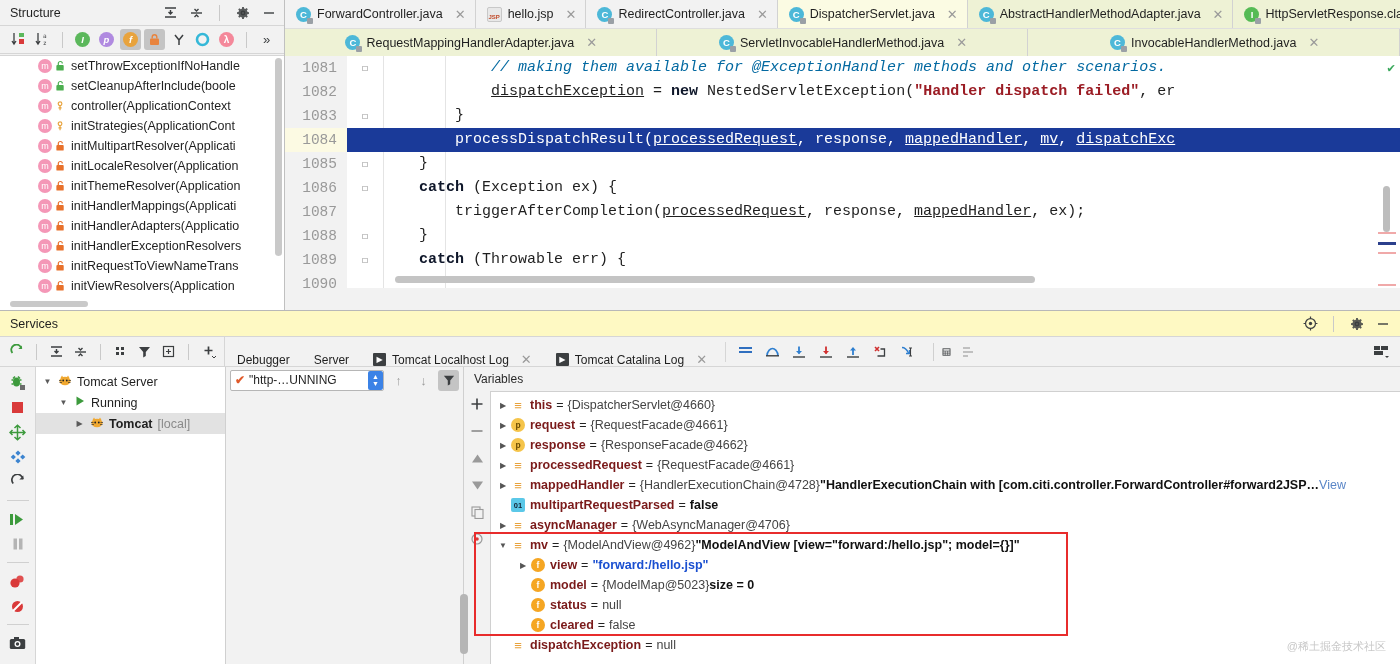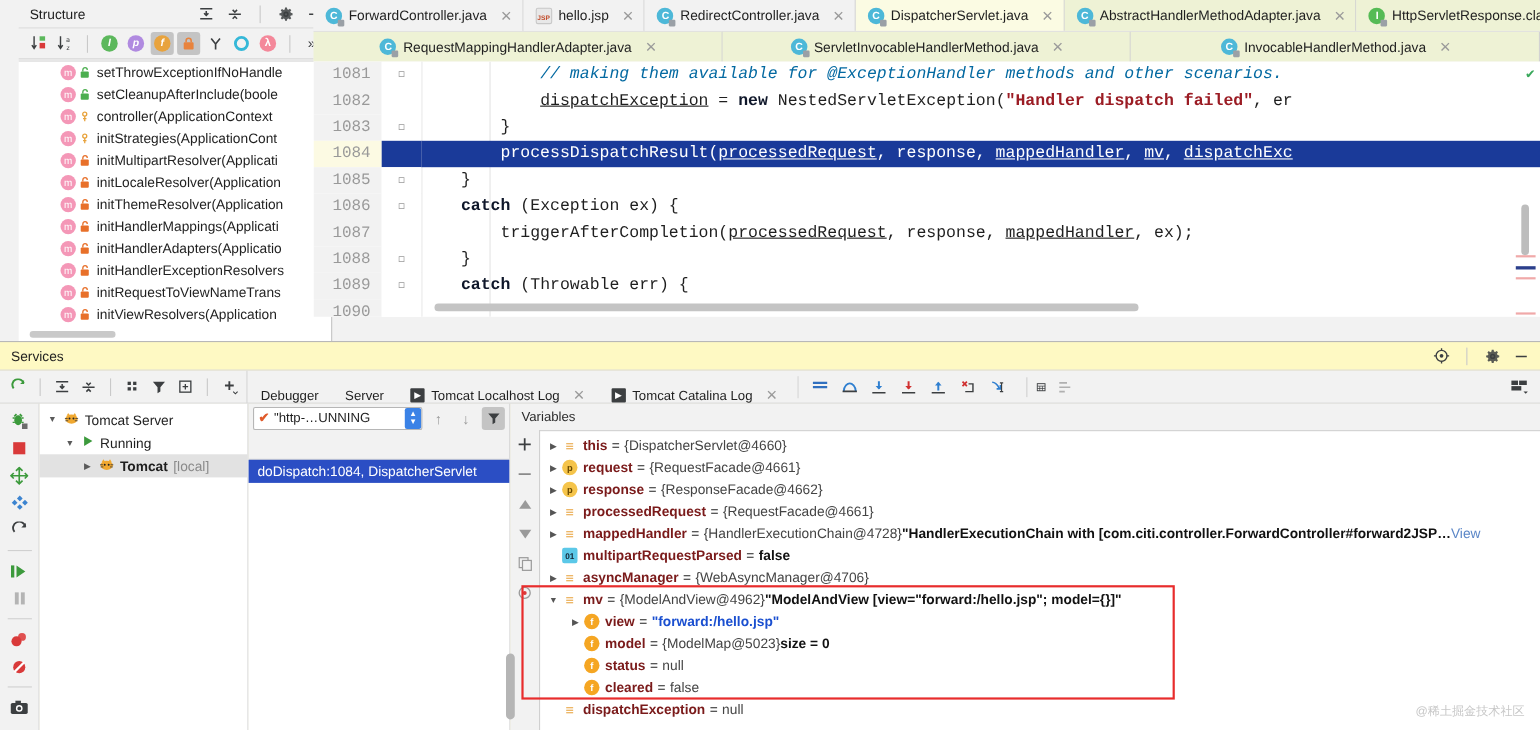--- a/index.html
+++ b/index.html
@@ -10,21 +10,21 @@
     color:#1f1f1f;
     background:#f2f2f2;
     -webkit-font-smoothing: antialiased;
   }
   .app { position:relative; width:1400px; height:664px; }
   .grow { flex:1 1 auto; }
   .sep { width:1px; height:16px; background:#c9c9c9; margin:0 6px; }
 
   
   .structure-panel {
-    position:absolute; left:17px; top:0; width:285px; height:310px;
+    position:absolute; left:0; top:0; width:285px; height:310px;
     background:#f2f2f2; border-right:1px solid #c0c0c0;
   }
   .structure-header {
     height:26px; display:flex; align-items:center; padding:0 6px 0 10px;
     background:#f2f2f2; border-bottom:1px solid #d6d6d6;
   }
   .structure-title { font-size:12.5px; color:#1f1f1f; }
   .hdr-icons { display:flex; align-items:center; gap:8px; }
   .icon-btn { width:18px; height:18px; display:flex; align-items:center; justify-content:center; cursor:default; }
 
@@ -762,27 +762,20 @@
                 <span>▼</span>
               </span>
           </div>
           <span class="tb-ico" style="color:#9a9a9a;font-size:13px">↑</span>
           <span class="tb-ico" style="color:#9a9a9a;font-size:13px">↓</span>
           <span class="tb-ico on">
             <svg width="14" height="14" viewBox="0 0 15 15">
                 <path d="M2 3h11l-4.2 5v4l-2.6 1.5V8z" fill="#3c3f41"></path>
               </svg>
           </span>
-        </div>
-        <div class="frames-list">
-          <div id="frames-items">
-              <div class="frame-item">
-     <span>doDispatch:1084, DispatcherServlet</span>
-   </div>
-            </div>
         </div>
       </div>
 
       <div class="vars-col">
         <div class="panel-cap">Variables</div>
         <div class="vars-tools" id="vars-tools">
             <span class="icon-btn">
               <svg width="14" height="14" viewBox="0 0 14 14">
                 <path d="M7 1.5v11M1.5 7h11" stroke="#3c3f41" stroke-width="1.6"></path>
               </svg>

